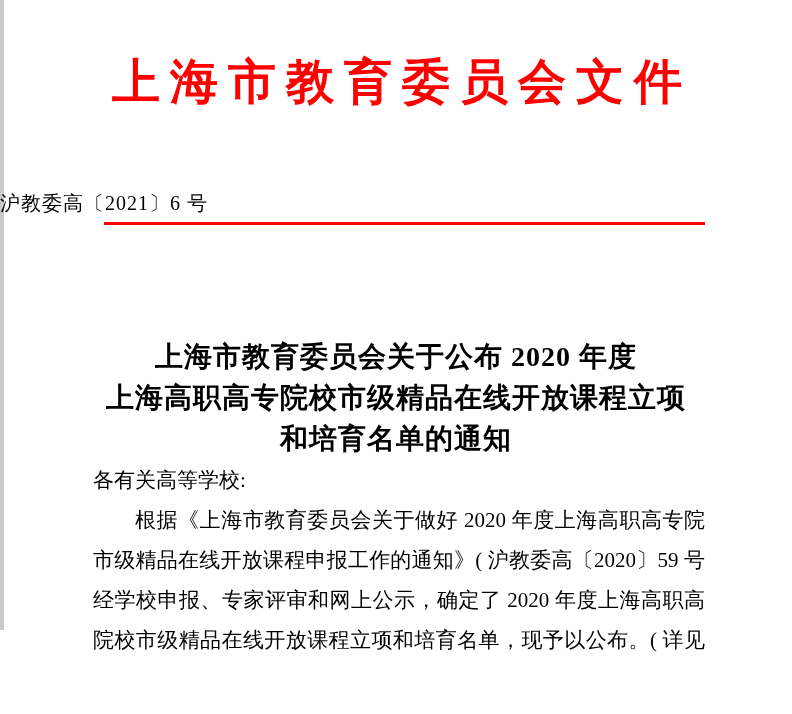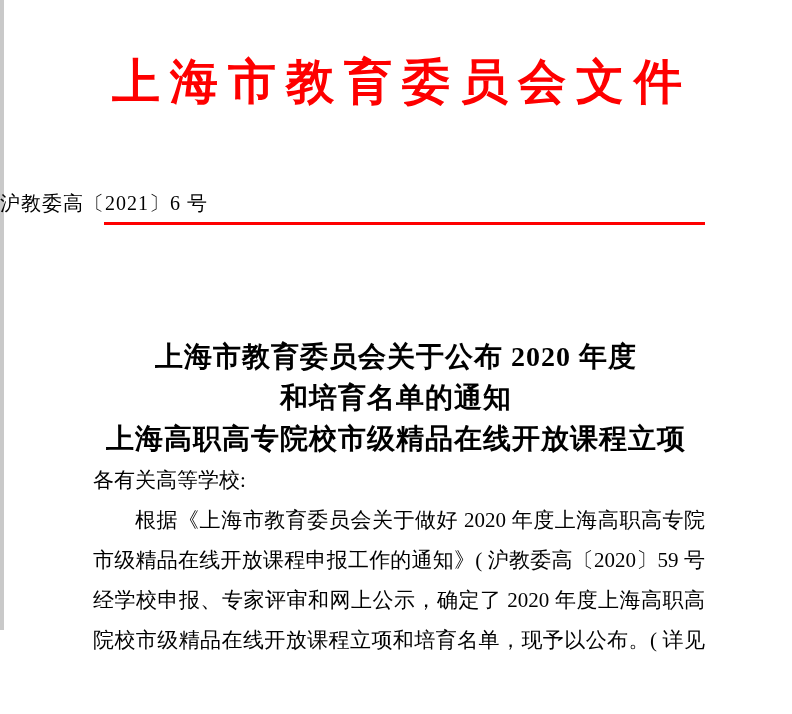--- a/index.html
+++ b/index.html
@@ -66,22 +66,22 @@
   <div class="left-edge" style="background-color: rgb(201, 201, 201);"></div>
 
   <div class="org-title" style="color: rgb(254, 0, 0);">上海市教育委员会文件</div>
 
   <div class="doc-number">沪教委高〔2021〕6 号</div>
 
   <div class="red-line" style="background-color: rgb(254, 0, 0);"></div>
 
   <div class="doc-title">
     <div>上海市教育委员会关于公布 2020 年度</div>
+    <div>上海高职高专院校市级精品在线开放课程立项</div>
     <div>和培育名单的通知</div>
-    <div>上海高职高专院校市级精品在线开放课程立项</div>
   </div>
 
   <div class="body-block salutation">各有关高等学校:</div>
 
   <div class="body-block paragraph">
     <div class="para-line indent">根据《上海市教育委员会关于做好 2020 年度上海高职高专院校</div>
     <div class="para-line">市级精品在线开放课程申报工作的通知》( 沪教委高〔2020〕59 号 )，</div>
     <div class="para-line">经学校申报、专家评审和网上公示，确定了 2020 年度上海高职高专</div>
     <div class="para-line">院校市级精品在线开放课程立项和培育名单，现予以公布。( 详见附</div>
   </div>

